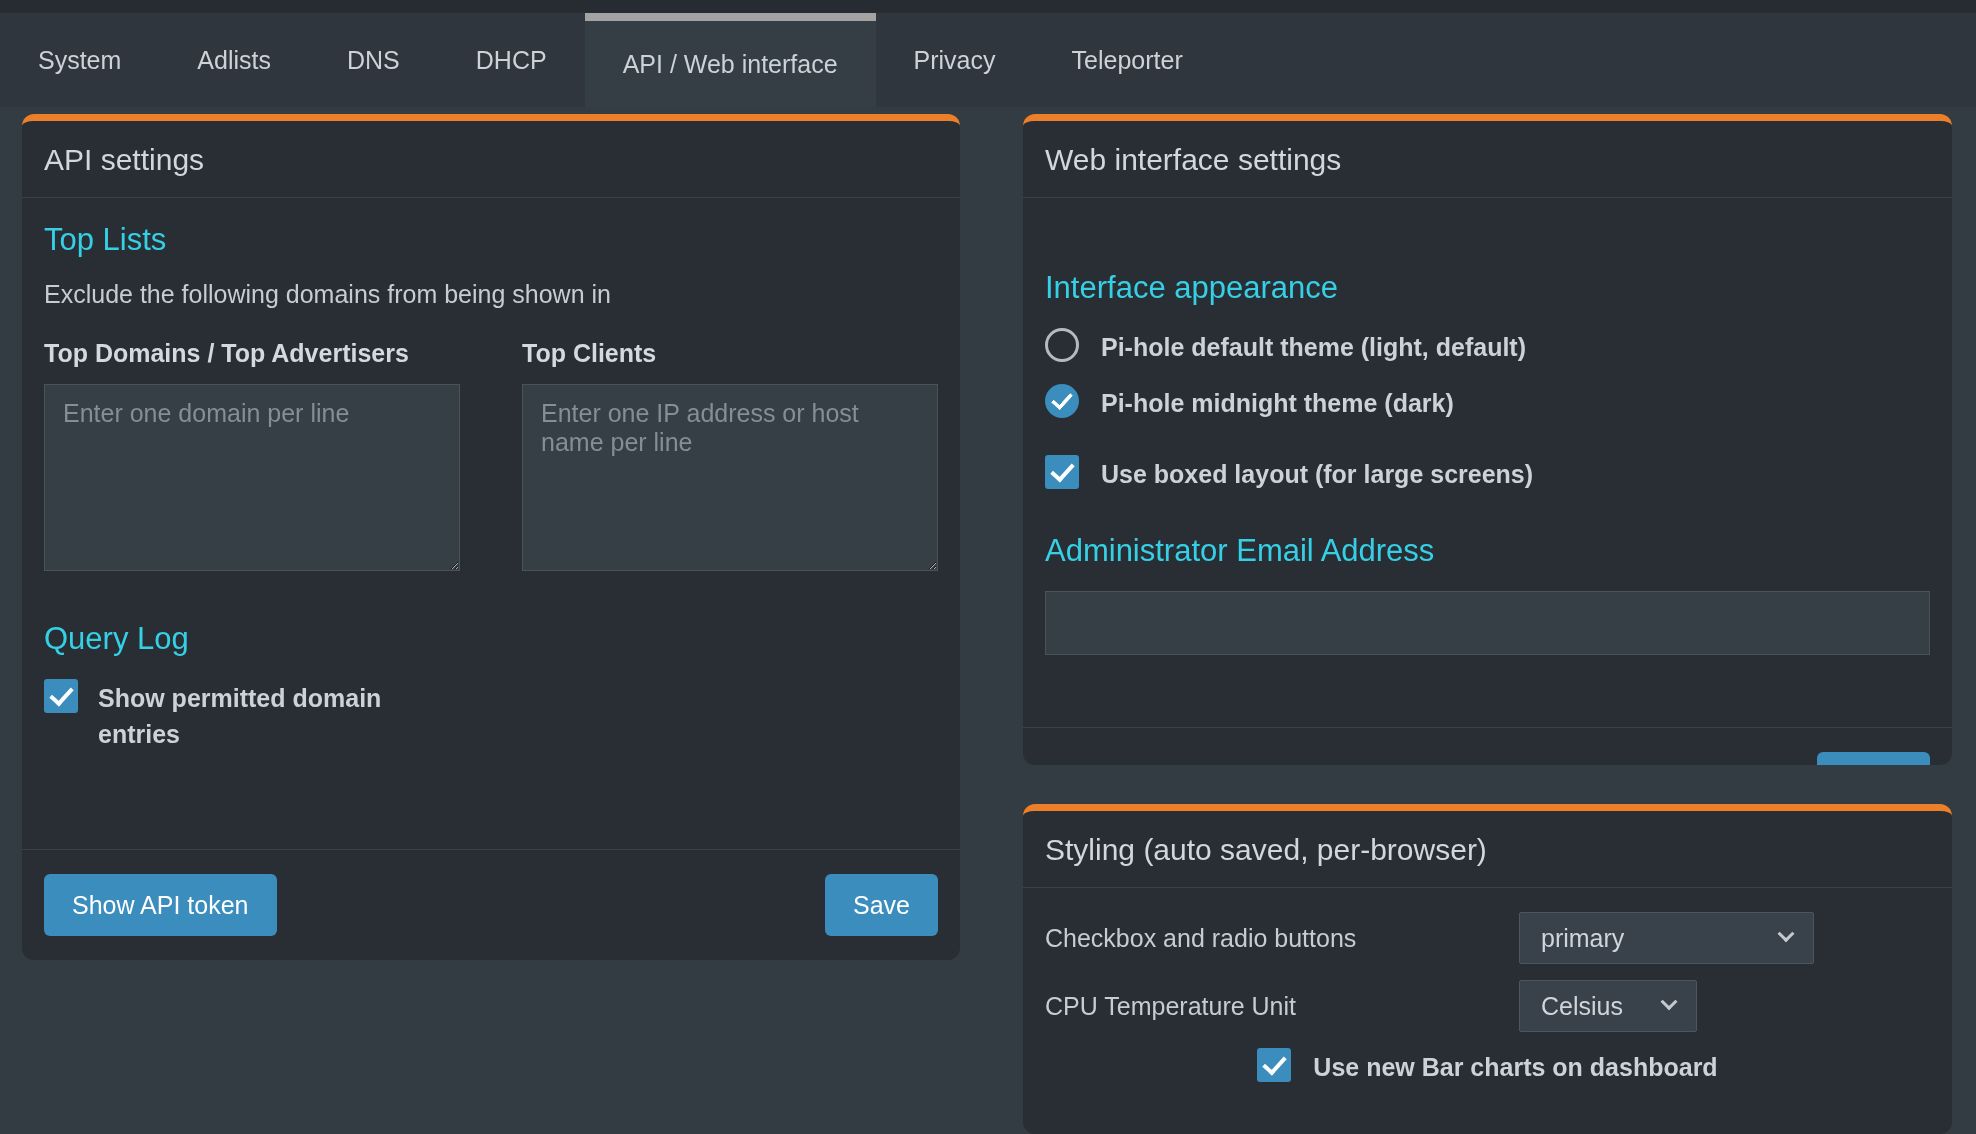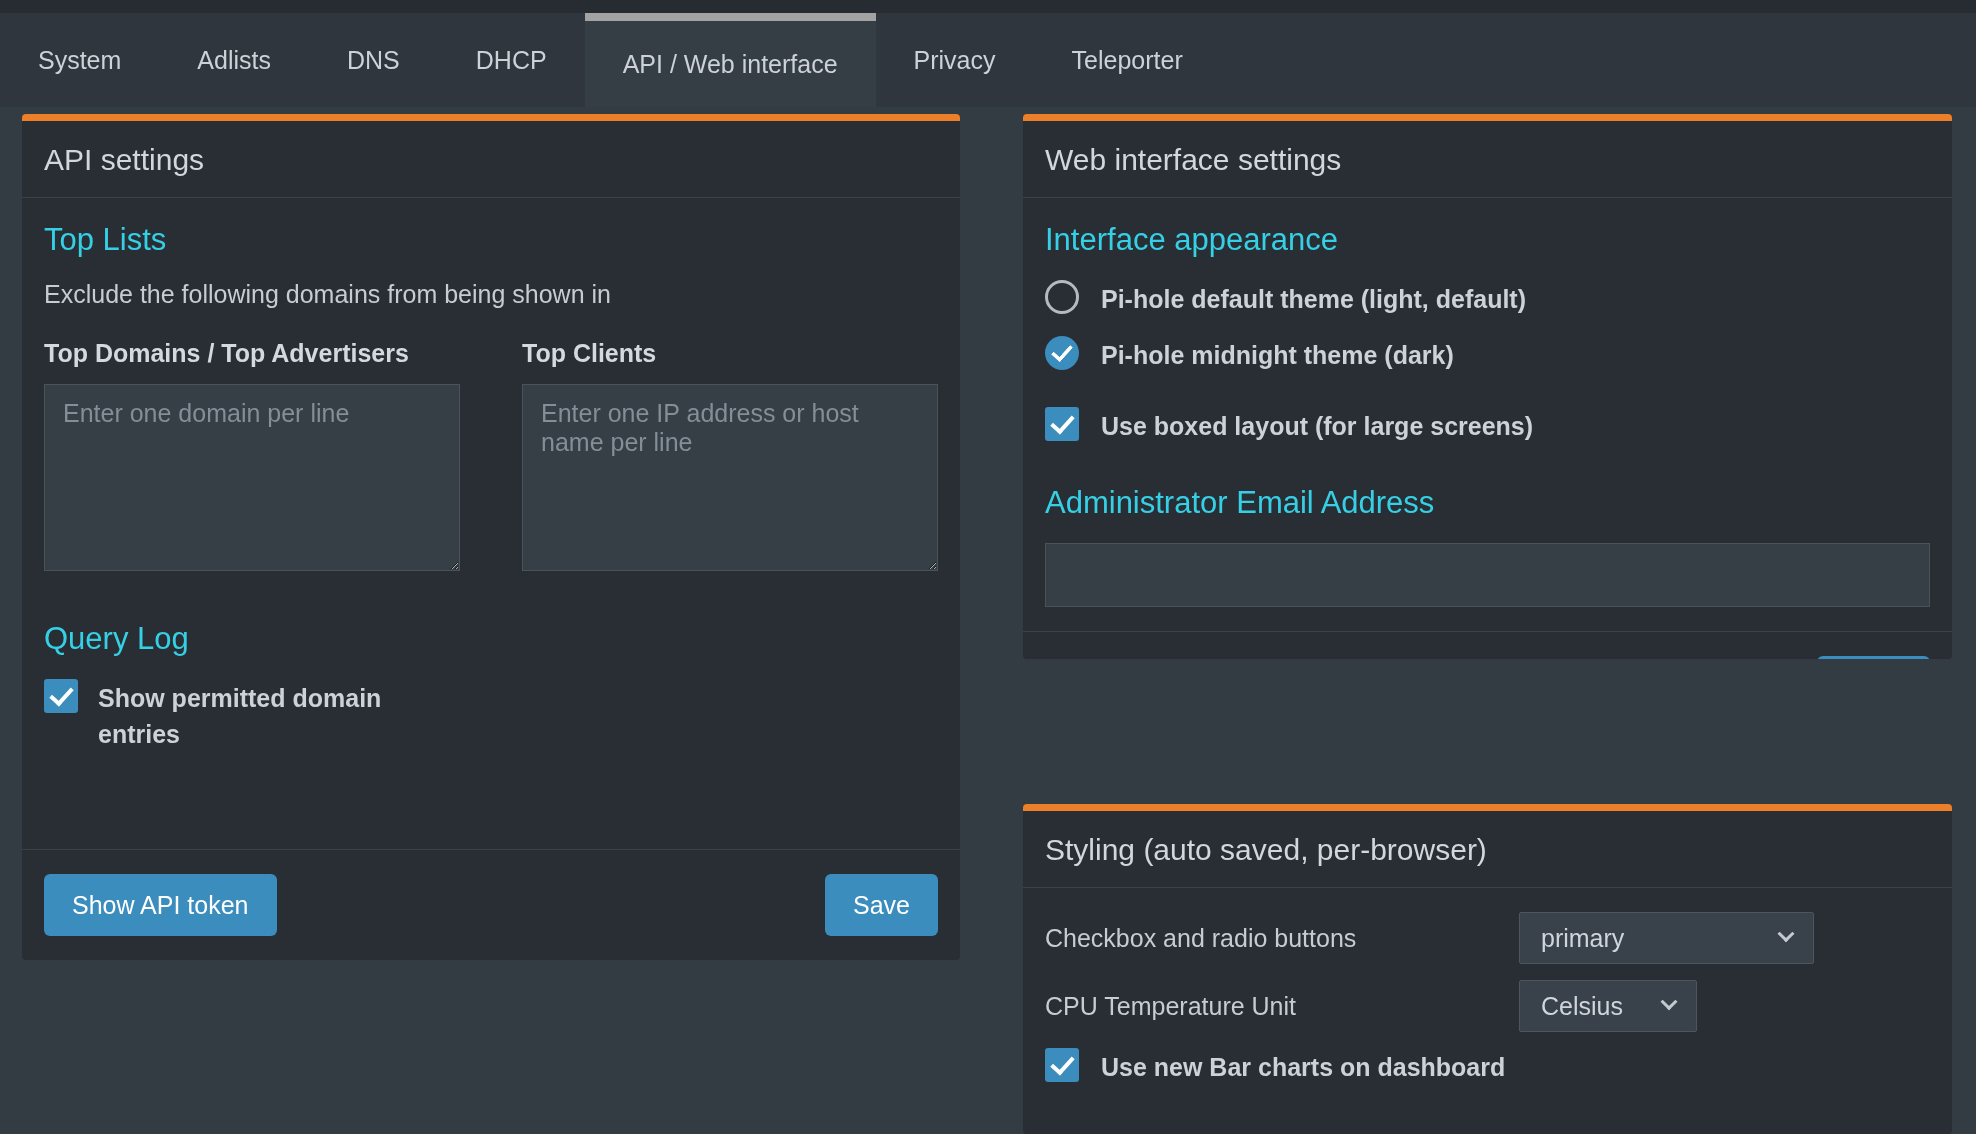--- a/index.html
+++ b/index.html
@@ -23,27 +23,27 @@
   .tab.active{
     background:#353d45;
     border-top:8px solid #a3a3a3;
     line-height:87px;
   }
   
   .box{
     position:absolute;
     background:#282e34;
     border-top:7px solid #ec7f28;
-    border-radius:4px;
+    border-radius:12px;
     box-sizing:border-box;
     display:flex;flex-direction:column;
     overflow:hidden;
   }
   .box-api{left:22px;top:114px;width:938px;height:846px;}
-  .box-web{left:1023px;top:114px;width:929px;height:545px;}
+  .box-web{left:1023px;top:114px;width:929px;height:651px;gap:48px;}
   .box-styling{left:1023px;top:804px;width:929px;height:330px;}
   .box-header{
     padding:22px 22px 20px 22px;
     border-bottom:1px solid #3a4148;
   }
   .box-title{font-size:30px;color:#d2d7dd;}
   .box-body{padding:24px 22px;flex:1;}
   .box-footer{
     border-top:1px solid #3a4148;
     padding:24px 22px;
@@ -223,18 +223,18 @@
         <span class="chev"></span>
       </div>
     </div>
     <div class="styrow">
       <span class="styrow-label">CPU Temperature Unit</span>
       <div class="select sel-w2">
         <span class="sel-value">Celsius</span>
         <span class="chev"></span>
       </div>
     </div>
-    <div class="opt-row" style="margin-top:12px;">
+    <div class="opt-row" style="margin-top:12px;justify-content:center;">
       <span class="cb"></span>
       <span class="check-label">Use new Bar charts on dashboard</span>
     </div>
   </div>
 </section>
 
 </body></html>

